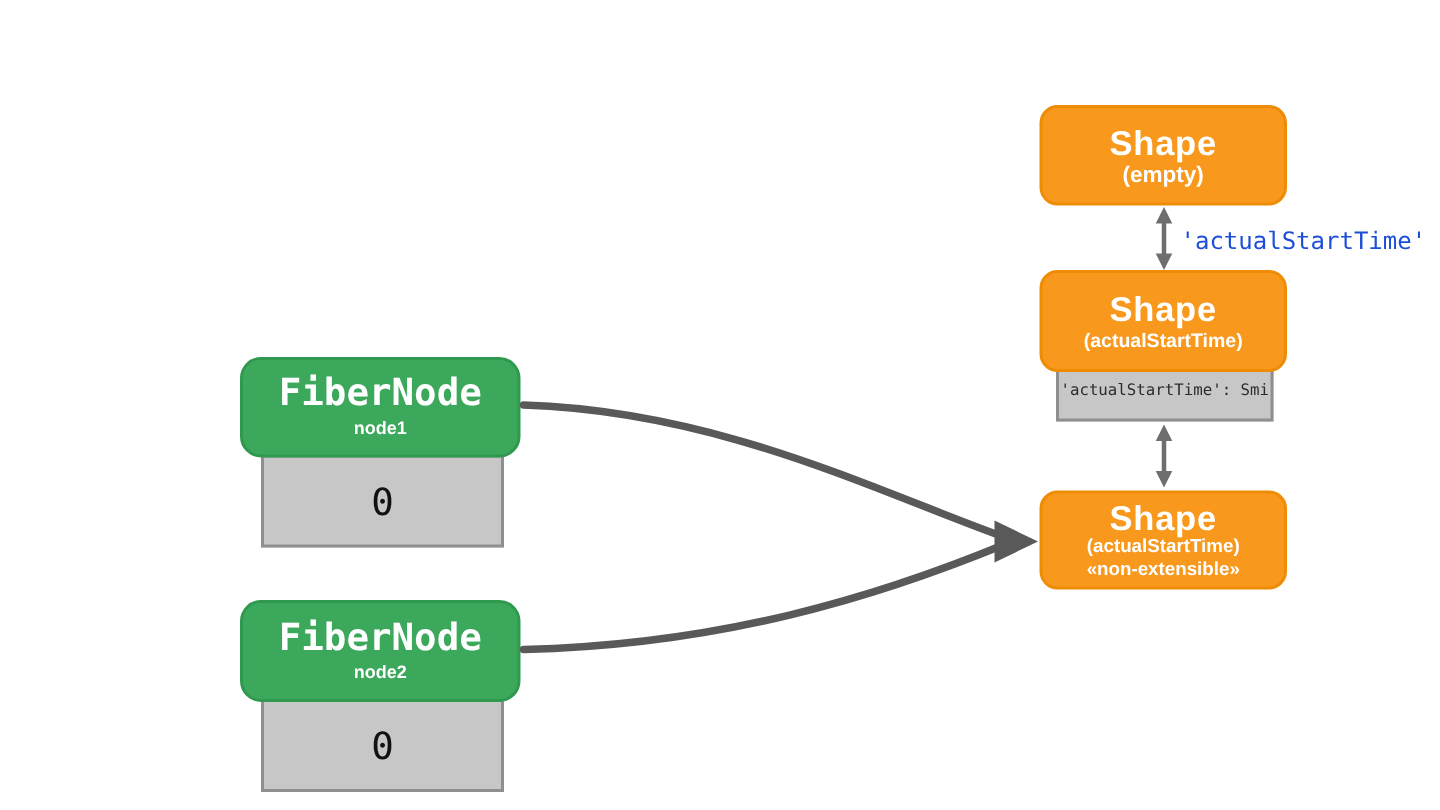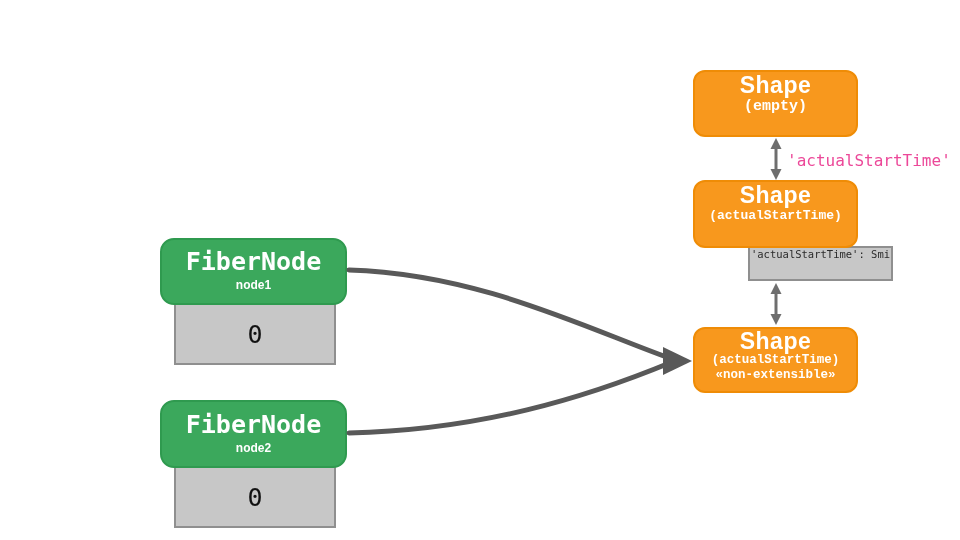--- a/index.html
+++ b/index.html
@@ -6,28 +6,28 @@
   #canvas{
     position:relative;width:960px;height:540px;background:#ffffff;
     overflow:hidden;font-family:"Liberation Sans",sans-serif;
   }
   .edges{position:absolute;left:0;top:0;z-index:3;pointer-events:none;}
 
   .shape-box{
     position:absolute;width:165px;box-sizing:border-box;z-index:2;
     background:#F8981D;border:2px solid #EF8C06;border-radius:12px;
     color:#ffffff;text-align:center;
-    display:flex;flex-direction:column;align-items:center;
+    display:flex;flex-direction:column;justify-content:center;align-items:center;
   }
   .shape-title{
     font-family:"Liberation Sans",sans-serif;font-weight:bold;
     font-size:23px;line-height:26px;letter-spacing:.5px;
   }
   .shape-sub{
-    font-family:Liberation Mono, monospace;font-weight:bold;
+    font-family:Liberation Sans, sans-serif;font-weight:bold;
     font-size:13px;line-height:16px;
   }
   .shape-sub.big{font-size:15px;line-height:18px;}
   .shape-sub.small{font-size:12.5px;line-height:15px;}
   .shape-box.three .shape-title{line-height:24px;}
 
   .fiber-box{
     position:absolute;width:187px;box-sizing:border-box;z-index:2;
     background:#3BA85C;border:2px solid #2F9A4F;border-radius:14px;
     color:#ffffff;text-align:center;
@@ -46,27 +46,27 @@
     position:absolute;width:162px;box-sizing:border-box;z-index:1;
     background:#C7C7C7;border:2px solid #8F8F8F;color:#111;
     display:flex;justify-content:center;align-items:center;
     font-family:"DejaVu Sans Mono",monospace;font-size:25px;
   }
 
   .record-bar{
     position:absolute;left:704px;top:246px;width:145px;height:35px;
     box-sizing:border-box;z-index:1;
     background:#C7C7C7;border:2px solid #8F8F8F;color:#2b2b2b;
-    display:flex;justify-content:center;align-items:flex-start;
+    display:flex;justify-content:center;align-items:center;
     font-family:"DejaVu Sans Mono",monospace;font-size:10.5px;
-    padding-bottom:7px;white-space:nowrap;margin-left:44px;
+    padding-bottom:7px;white-space:nowrap;
   }
 
   .edge-label{
-    position:absolute;z-index:2;color:#ec4899;white-space:nowrap;
+    position:absolute;z-index:2;color:#1d4ed8;white-space:nowrap;
     font-family:"DejaVu Sans Mono",monospace;font-size:16px;
   }
   .edge-label.italic{font-style:italic;font-size:18px;}
 </style>
 </head>
 <body>
 
 <div id="canvas">
 
   <svg class="edges" width="960" height="540" viewBox="0 0 960 540">

